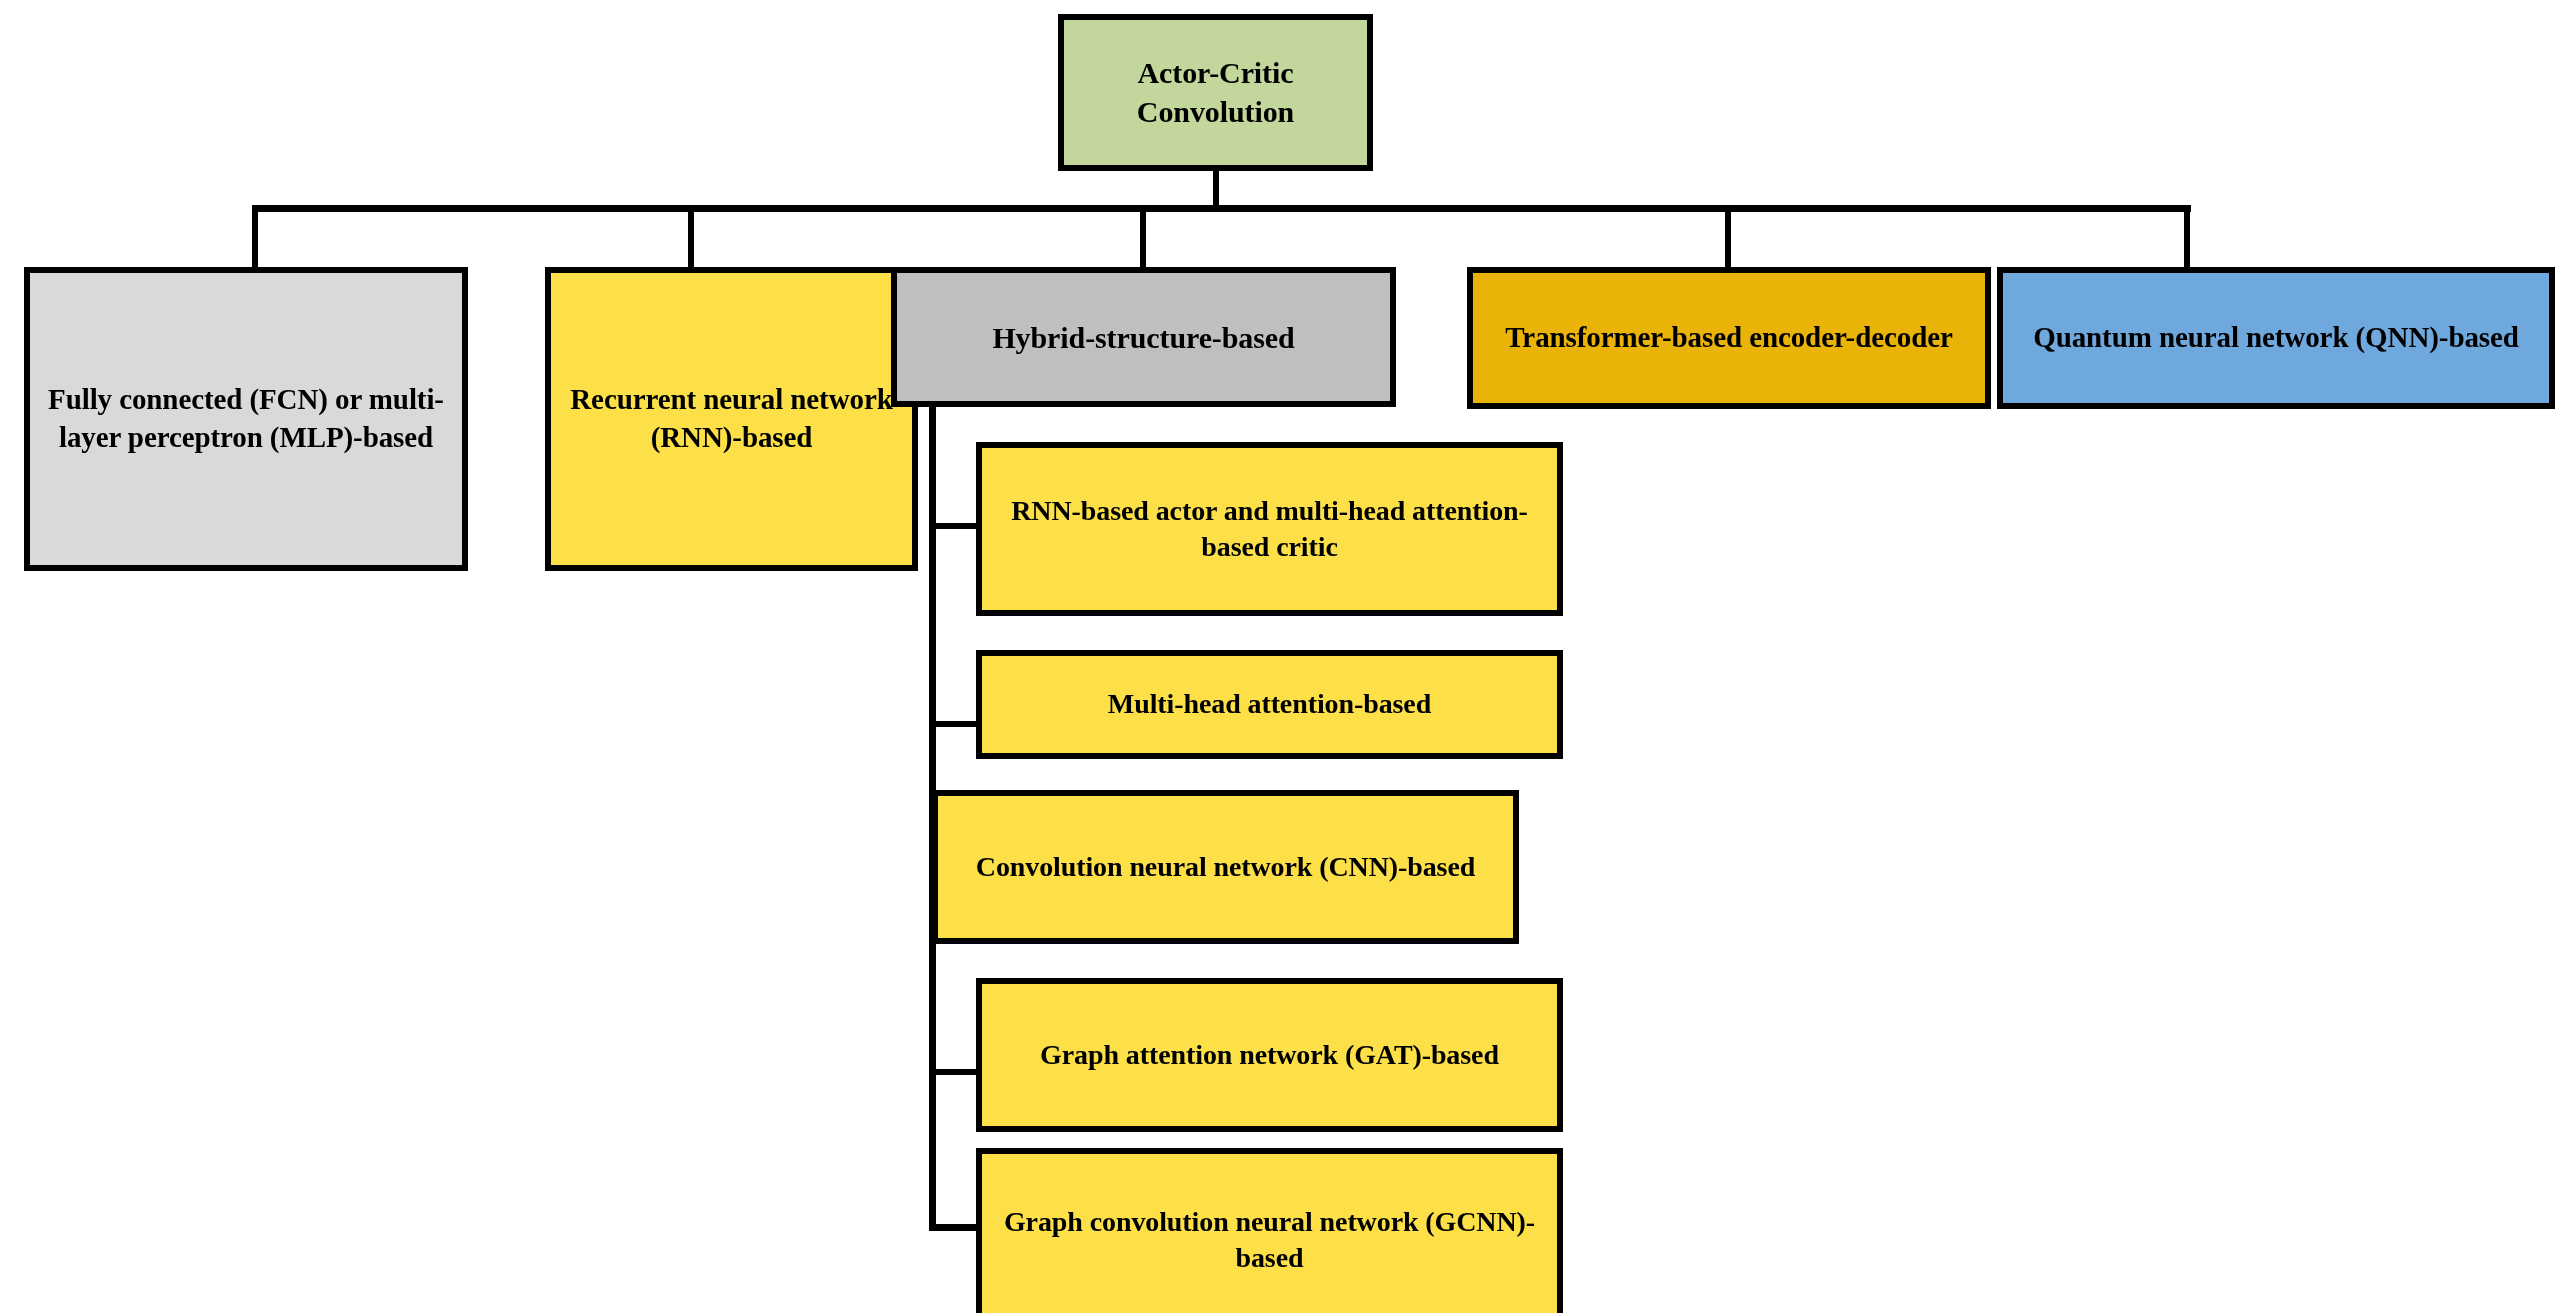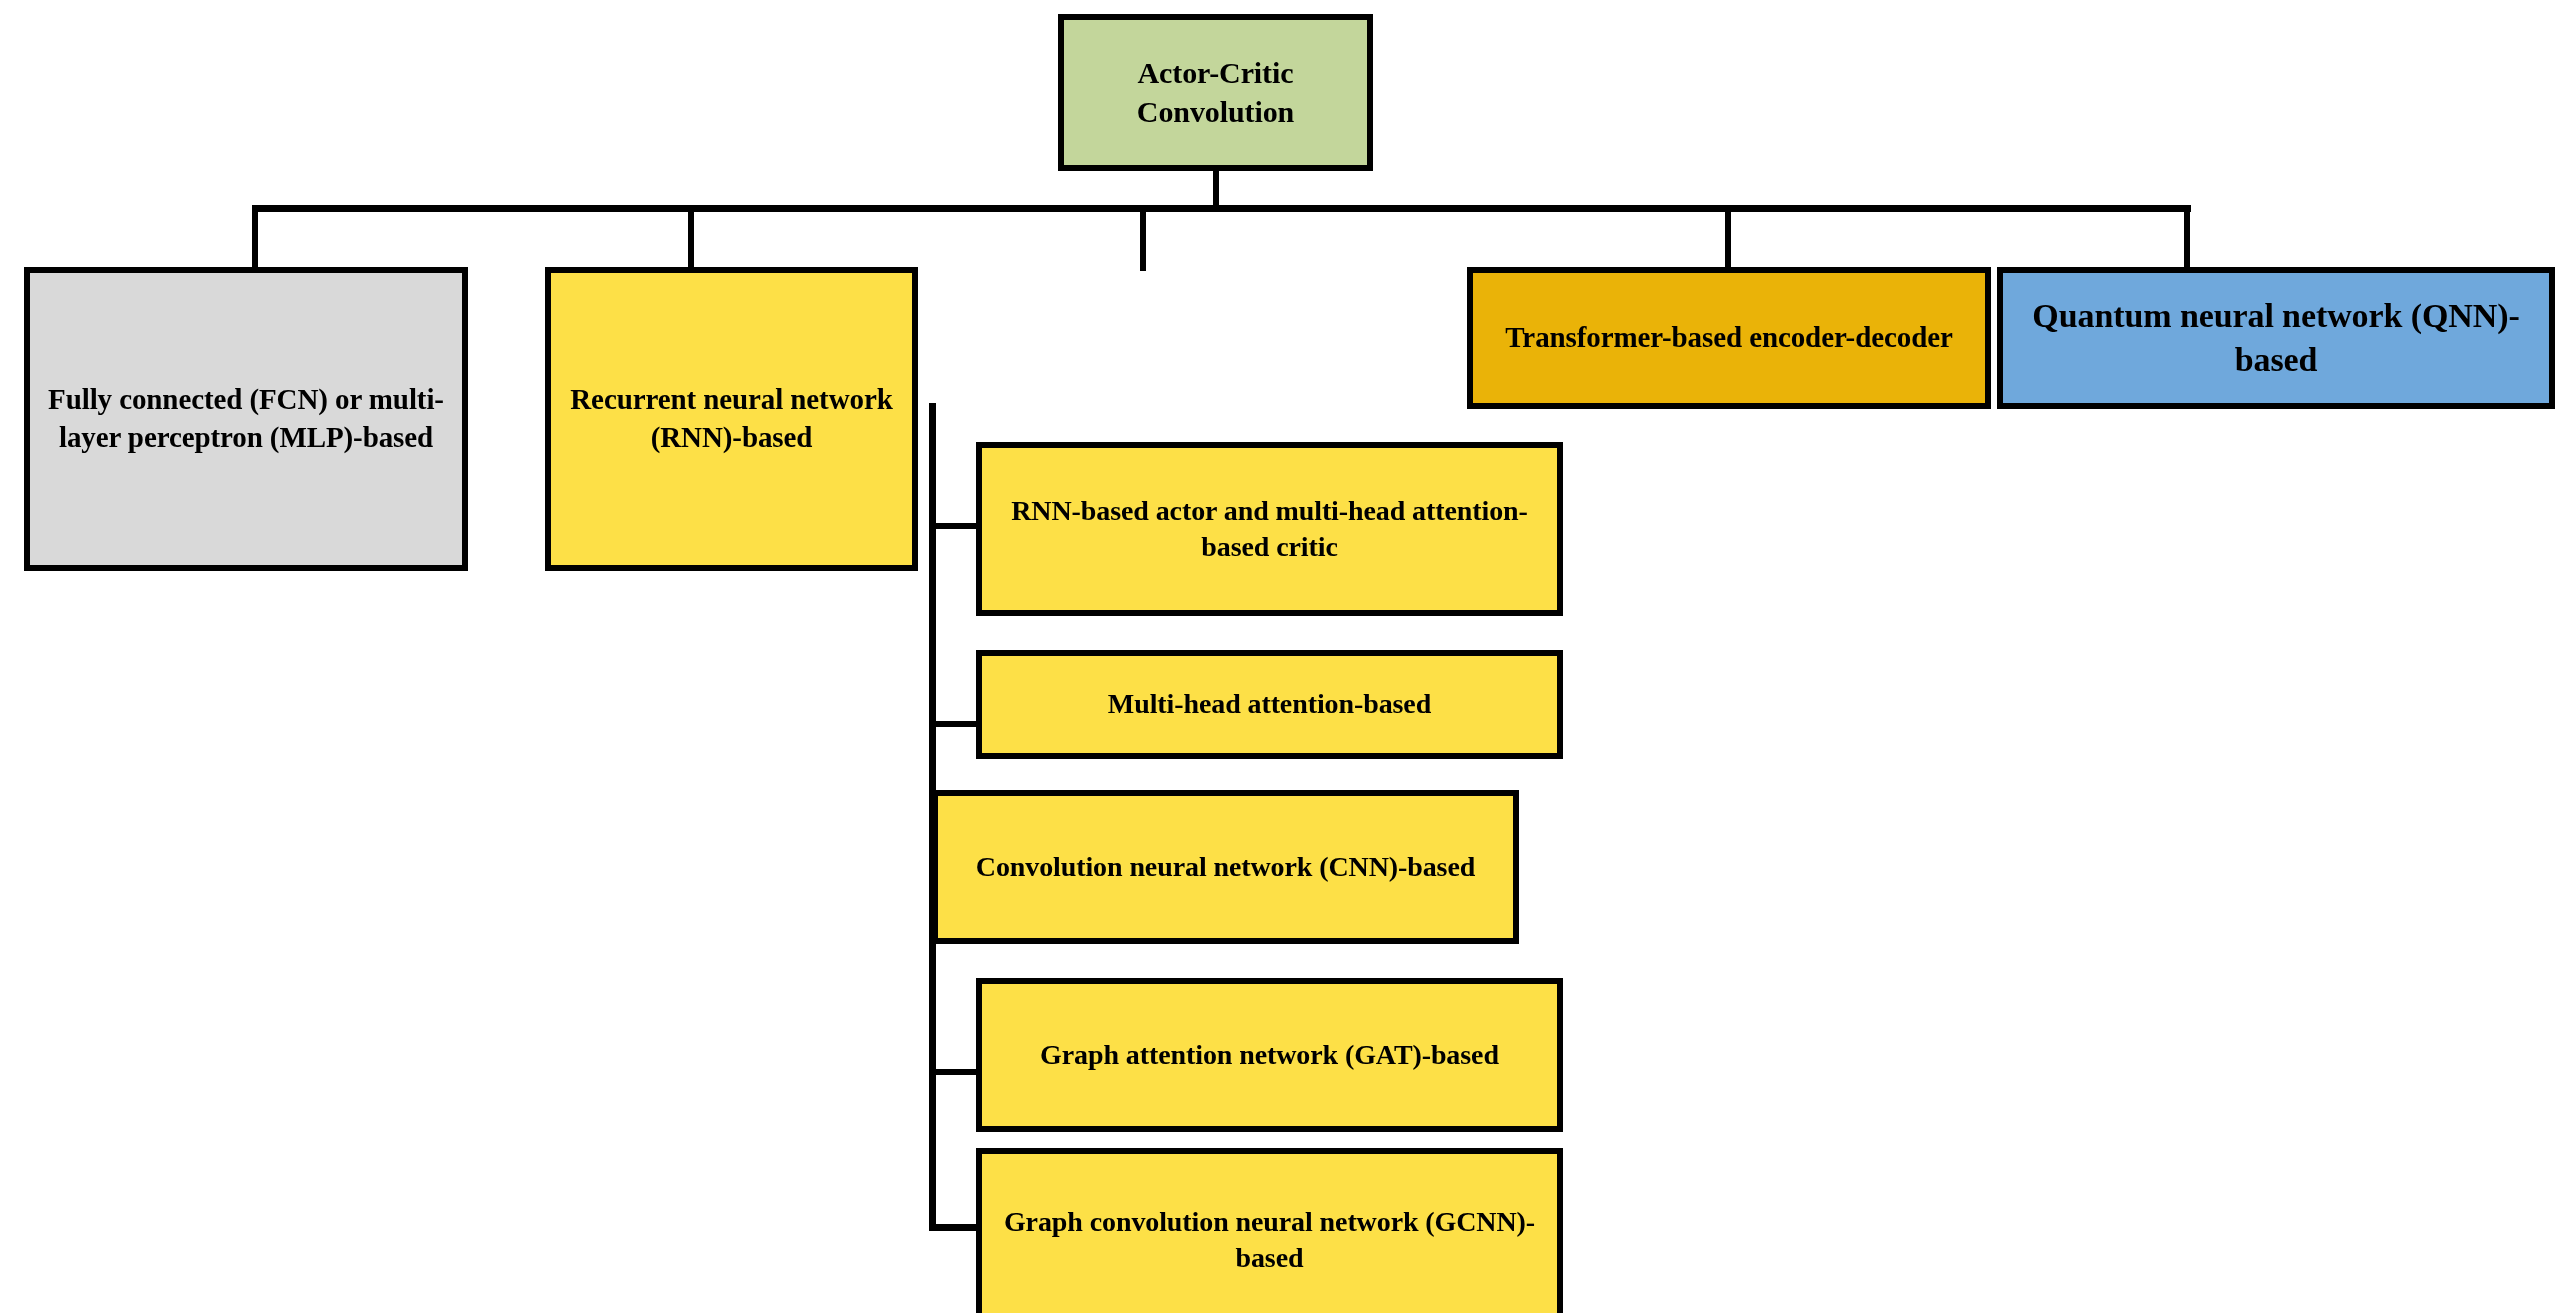--- a/index.html
+++ b/index.html
@@ -28,21 +28,21 @@
     color: #000000;
     line-height: 1.30;
     letter-spacing: -0.1px;
     padding: 2.7px 9.6px;
   }
   .node-root   { background: #c3d69b; font-size: 30px; }
   .node-fcn    { background: #d9d9d9; font-size: 29px; }
   .node-rnn    { background: #fde047; font-size: 29px; margin-left: 40px; }
   .node-hybrid { background: #bfbfbf; font-size: 30px; }
   .node-trans  { background: #eab308; font-size: 29px; }
-  .node-qnn    { background: #6fa8dc; font-size: 34px; }
+  .node-qnn    { background: #6fa8dc; font-size: 29px; }
   .node-child  { background: #fde047; font-size: 28px; }
 
   
   .line {
     position: absolute;
     background: #000000;
   }
   .v { width: 6.1px; }
   .h { height: 6.1px; }
 </style>
@@ -66,20 +66,23 @@
   <div class="line v" style="left:2184px; top:205px; width:6.1px; height:66px;"></div>
 
   <div class="node node-fcn" style="left:24px; top:267px; width:444px; height:304px;">
     <span>Fully connected (FCN) or multi-layer perceptron (MLP)-based</span>
   </div>
 
   <div class="node node-rnn" style="left:505px; top:267px; width:373px; height:304px;">
     <span>Recurrent neural network (RNN)-based</span>
   </div>
 
+  <div class="node node-hybrid" style="left:891px; top:267px; width:505px; height:140px;">
+    <span>Hybrid-structure-based</span>
+  </div>
 
   <div class="node node-trans" style="left:1467px; top:267px; width:524px; height:142px;">
     <span>Transformer-based encoder-decoder</span>
   </div>
 
   <div class="node node-qnn" style="left:1997px; top:267px; width:558px; height:142px;">
     <span>Quantum neural network (QNN)-based</span>
   </div>
 
   <div class="line v" style="left:929px; top:403px; width:6.8px; height:827px;"></div>

